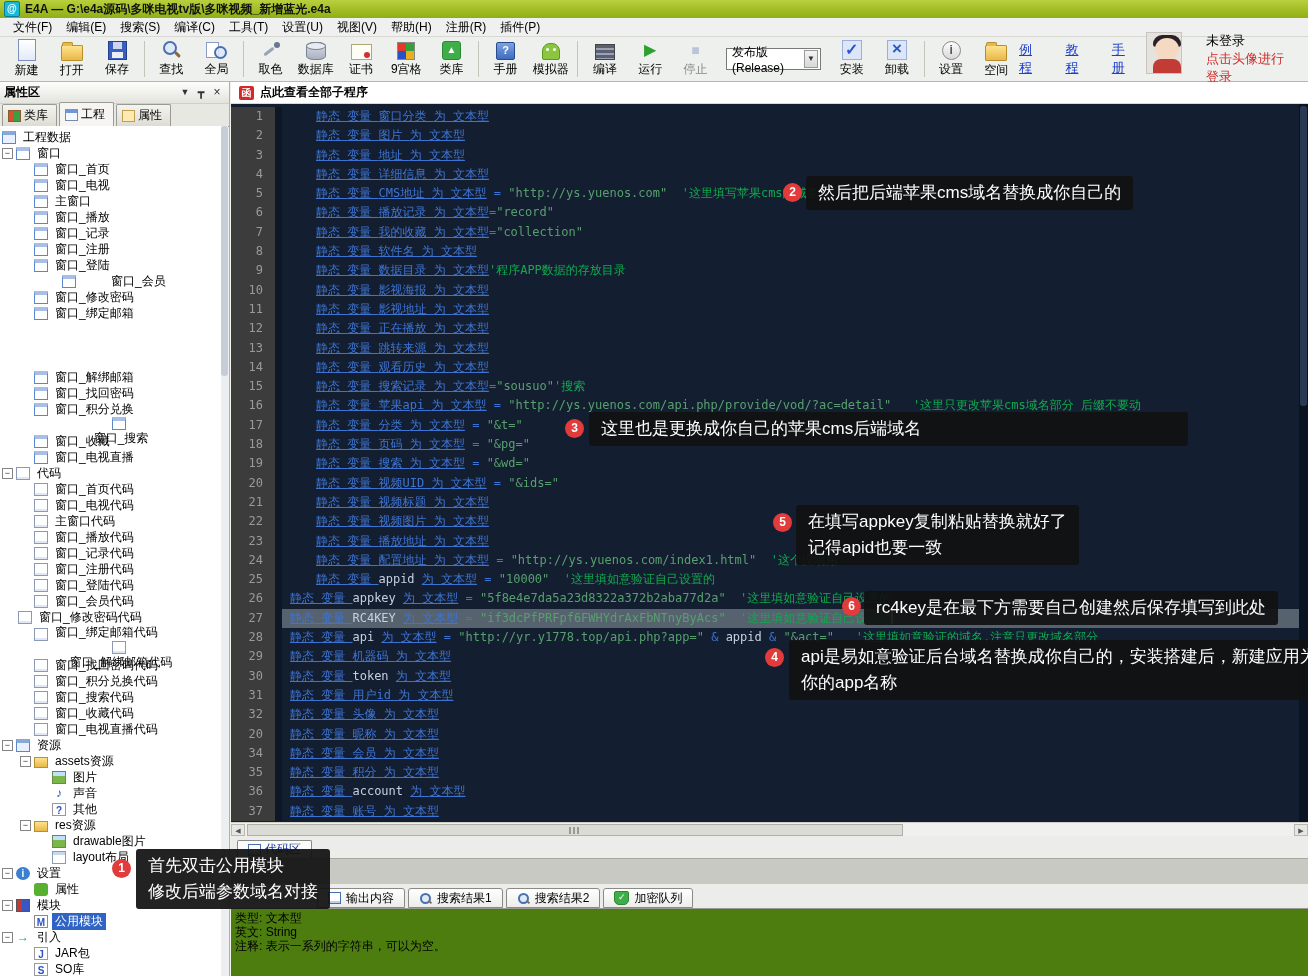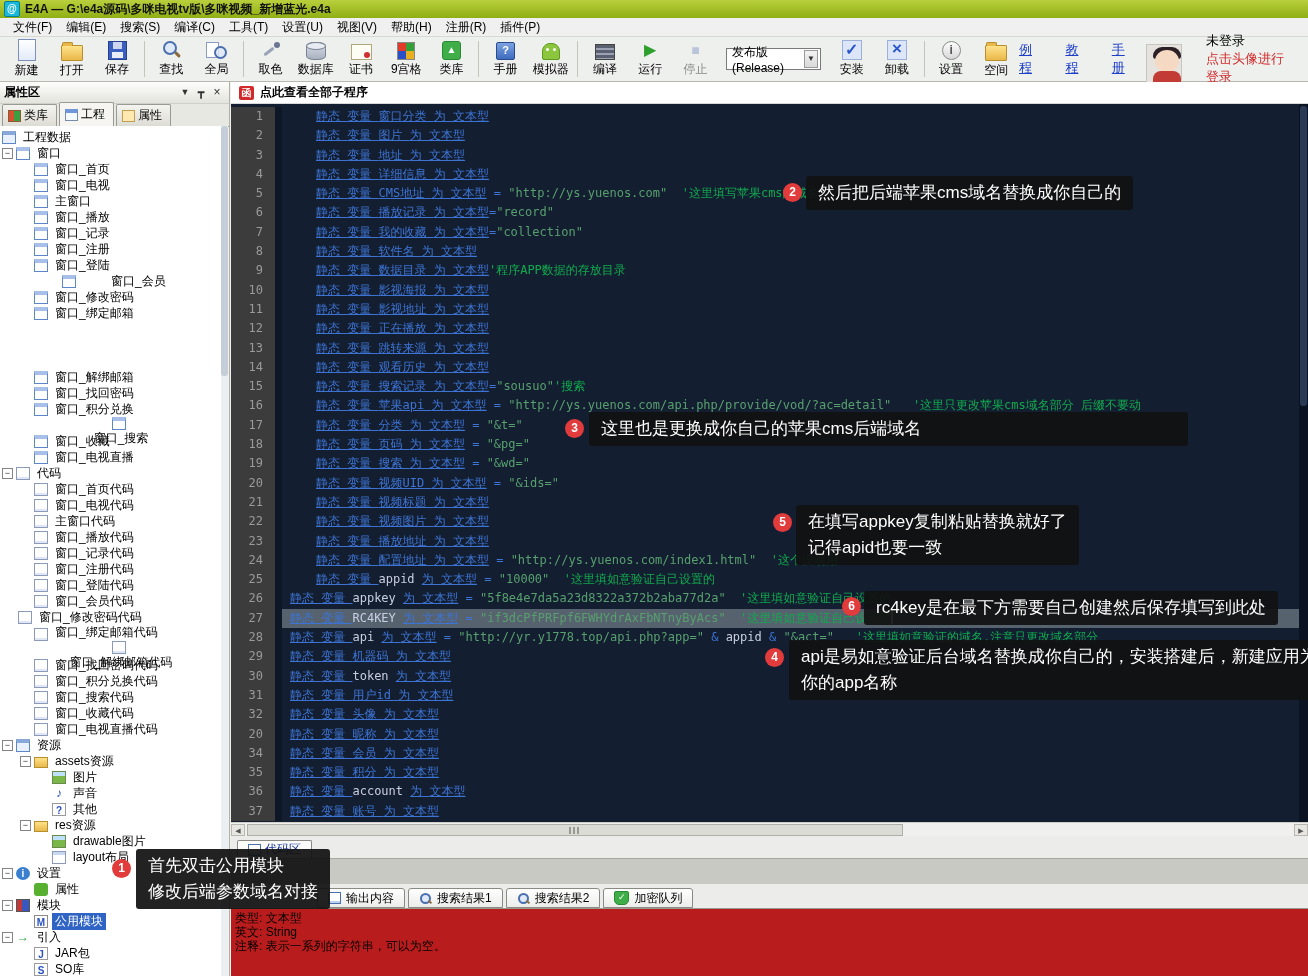--- a/index.html
+++ b/index.html
@@ -19,21 +19,21 @@
   .tbtn{width:52px;height:42px;display:flex;flex-direction:column;align-items:center;justify-content:center;gap:1px;}
   .tbtn .lbl{font-size:12px;white-space:nowrap;}
   .tbtn.disabled{opacity:.45;}
   .tsep{width:1px;height:36px;background:#c4c4bb;margin:0 4px;}
   .tsel{width:108px;height:22px;background:#fff;border:1px solid #7a7a7a;display:flex;align-items:center;
         justify-content:space-between;padding:0 2px 0 5px;box-sizing:border-box;margin:0 8px;font-size:12px;}
   .tsel .dd{width:15px;height:16px;background:linear-gradient(#f4f4f4,#d8d8d8);border:1px solid #9a9a9a;
             font-size:8px;line-height:15px;text-align:center;color:#333;}
   .tlinks{margin-left:auto;display:flex;gap:26px;margin-right:14px;}
   .tlink{color:#1f3fc8;text-decoration:underline;font-size:13px;}
-  .loginbox{display:flex;align-items:flex-end;gap:24px;padding-right:10px;}
+  .loginbox{display:flex;align-items:flex-start;gap:24px;padding-right:10px;}
   .avatar{width:40px;height:40px;background:#e6e2de;border:1px solid #c8c4c0;position:relative;overflow:hidden;}
   .avatar .head{position:absolute;left:8px;top:5px;width:24px;height:22px;background:#f6d9c2;border-radius:50%;}
   .avatar .hair{position:absolute;left:6px;top:2px;width:28px;height:12px;background:#2a2026;border-radius:12px 12px 4px 4px;}
   .avatar .body{position:absolute;left:6px;top:26px;width:28px;height:14px;background:#c23b35;border-radius:8px 8px 0 0;}
   .login-status{font-size:13px;color:#000;}
   .login-hint{font-size:13px;color:#d02a2a;}
   
   .ic{display:inline-block;width:22px;height:20px;position:relative;font-size:15px;line-height:20px;text-align:center;}
   .ic-page{width:16px;background:linear-gradient(#ffffff,#e3eaf8);border:1px solid #7d90bb;}
   .ic-folder{width:20px;height:14px;background:linear-gradient(#ffe28a,#e8b84a);border:1px solid #b98f2d;
@@ -150,21 +150,21 @@
         border-radius:2px 2px 0 0;padding:2px 10px;height:18px;box-sizing:border-box;color:#16309a;}
   .grayband{position:absolute;left:0;top:776px;width:100%;height:26px;background:#c9c9c4;border-top:1px solid #a8a8a0;}
   .outtabs{position:absolute;left:0;top:802px;width:100%;height:24px;background:#ececea;display:flex;align-items:flex-end;gap:3px;padding-left:86px;box-sizing:border-box;}
   .otab{display:flex;align-items:center;gap:5px;background:linear-gradient(#ffffff,#ececea);border:1px solid #8a8a84;
         border-radius:3px 3px 0 0;padding:2px 10px;height:20px;box-sizing:border-box;}
   .oic{width:13px;height:12px;flex:none;position:relative;}
   .oic-doc{background:#fff;border:1px solid #4a6fae;box-shadow:inset 0 -2px 0 #bcd0f0;box-sizing:border-box;}
   .oic-mag:before{content:"";position:absolute;left:1px;top:1px;width:7px;height:7px;border:2px solid #4a6fae;border-radius:50%;background:#dfe9fa;}
   .oic-mag:after{content:"";position:absolute;left:9px;top:9px;width:4px;height:2px;background:#8a6a3a;transform:rotate(45deg);}
   .oic-shield{background:#3fae49;border:1px solid #2a8a34;border-radius:2px 2px 5px 5px;color:#fff;font-size:9px;line-height:11px;text-align:center;}
-  .statusarea{position:absolute;left:0;top:826px;width:100%;height:68px;background:#b91c1c;border-top:1px solid #9a9a94;
+  .statusarea{position:absolute;left:0;top:826px;width:100%;height:68px;background:#4d7c0f;border-top:1px solid #9a9a94;
               padding:2px 12px 0 4px;box-sizing:border-box;line-height:14px;font-size:12px;}
   
   .anno-circle{position:absolute;width:19px;height:19px;border-radius:50%;background:#e23b3b;color:#fff;
                font-size:12px;font-weight:bold;text-align:center;line-height:19px;z-index:60;}
   .anno-box{position:absolute;background:rgba(17,17,17,.93);color:#fff;font-size:17px;line-height:26px;
             padding:4px 12px;border-radius:3px;z-index:59;white-space:nowrap;}
 </style>
 </head>
 <body>
 

